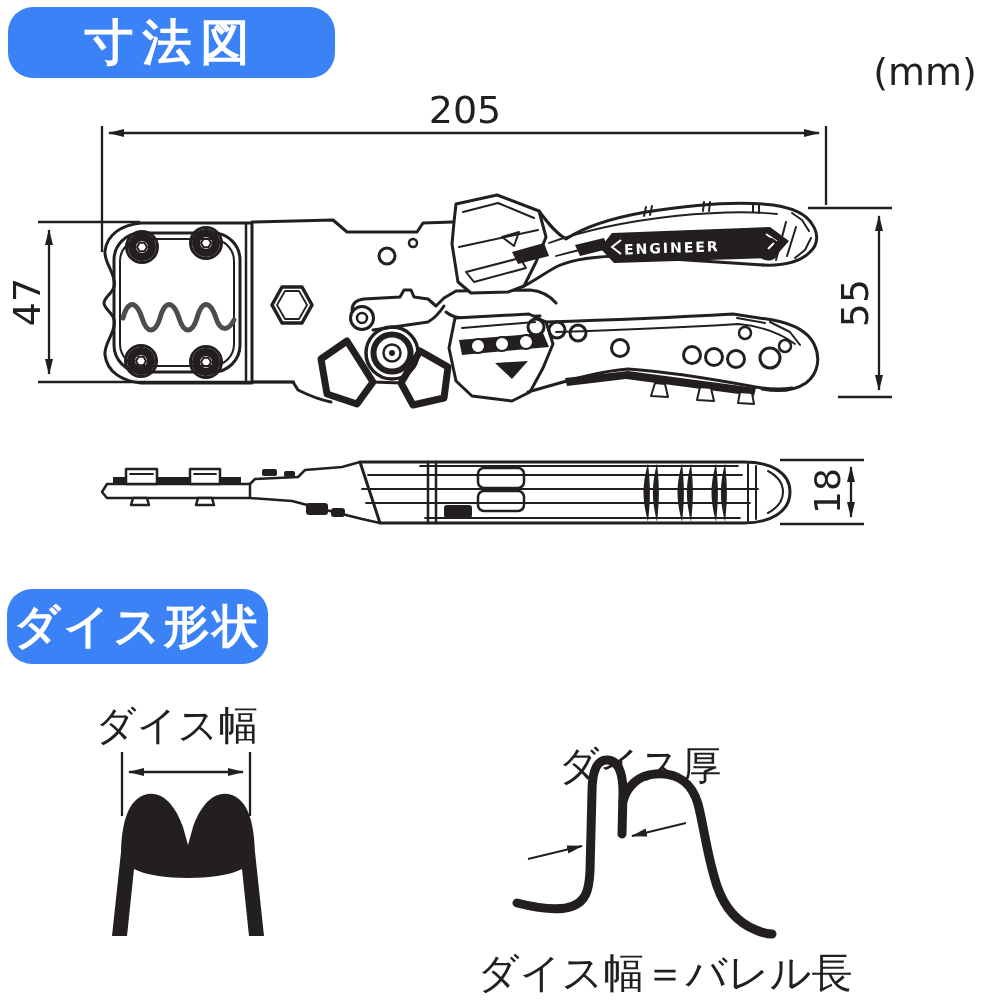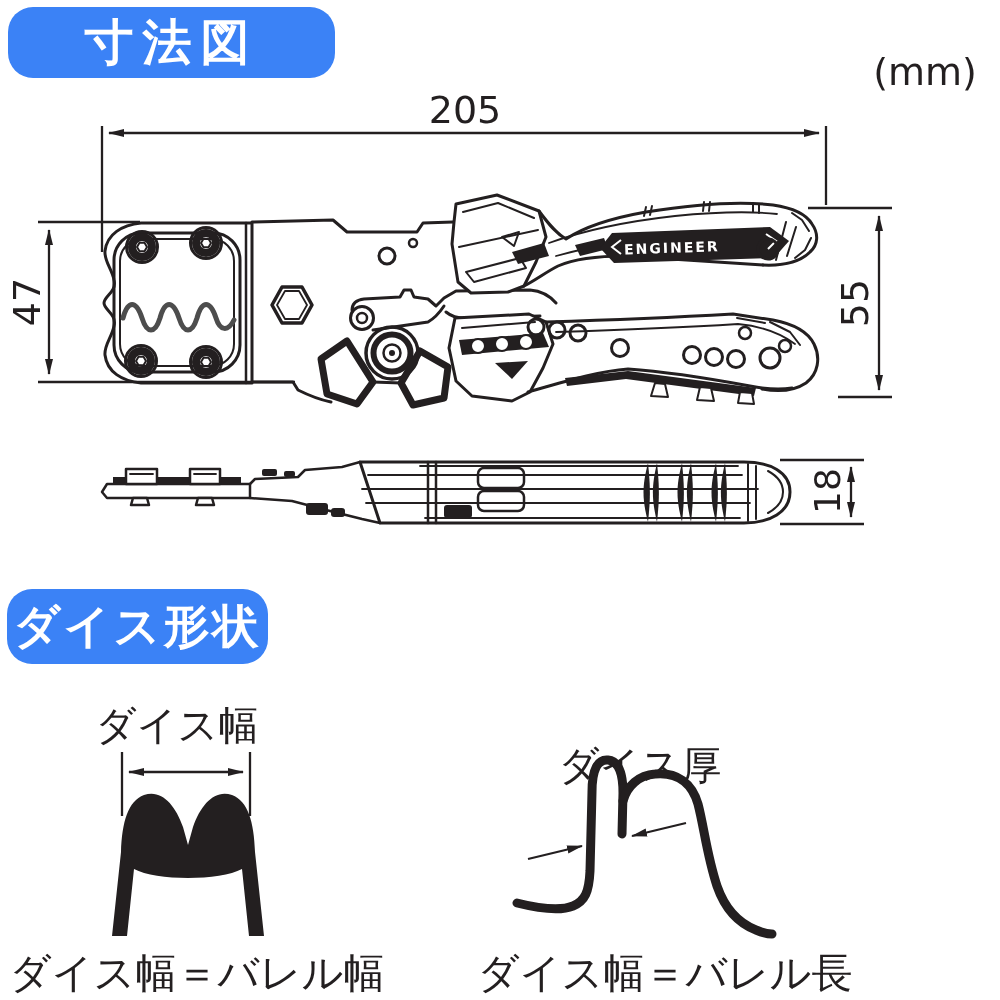--- a/index.html
+++ b/index.html
@@ -199,16 +199,15 @@
   <div class="num" style="left:465px;top:110px;">205</div>
   <div class="num-v" style="left:27px;top:302px;">47</div>
   <div class="num-v" style="left:855px;top:303px;">55</div>
   <div class="num-v" style="left:827px;top:491px;font-size:36px;">18</div>
 
   <div class="banner" id="banner-die">ダイス形状</div>
 
   <div class="jl" style="left:177px;top:725px;font-size:40px;">ダイス幅</div>
   <div class="jl" style="left:640px;top:721px;font-size:40px;margin-top:44px;">ダイス厚</div>
 
-  <div class="jl" style="left:197px;top:973px;font-size:41px;">ダイス幅＝バレル幅</div>
   <div class="jl" style="left:665px;top:973px;font-size:41px;">ダイス幅＝バレル長</div>
 
 </div>
 
 </body></html>

